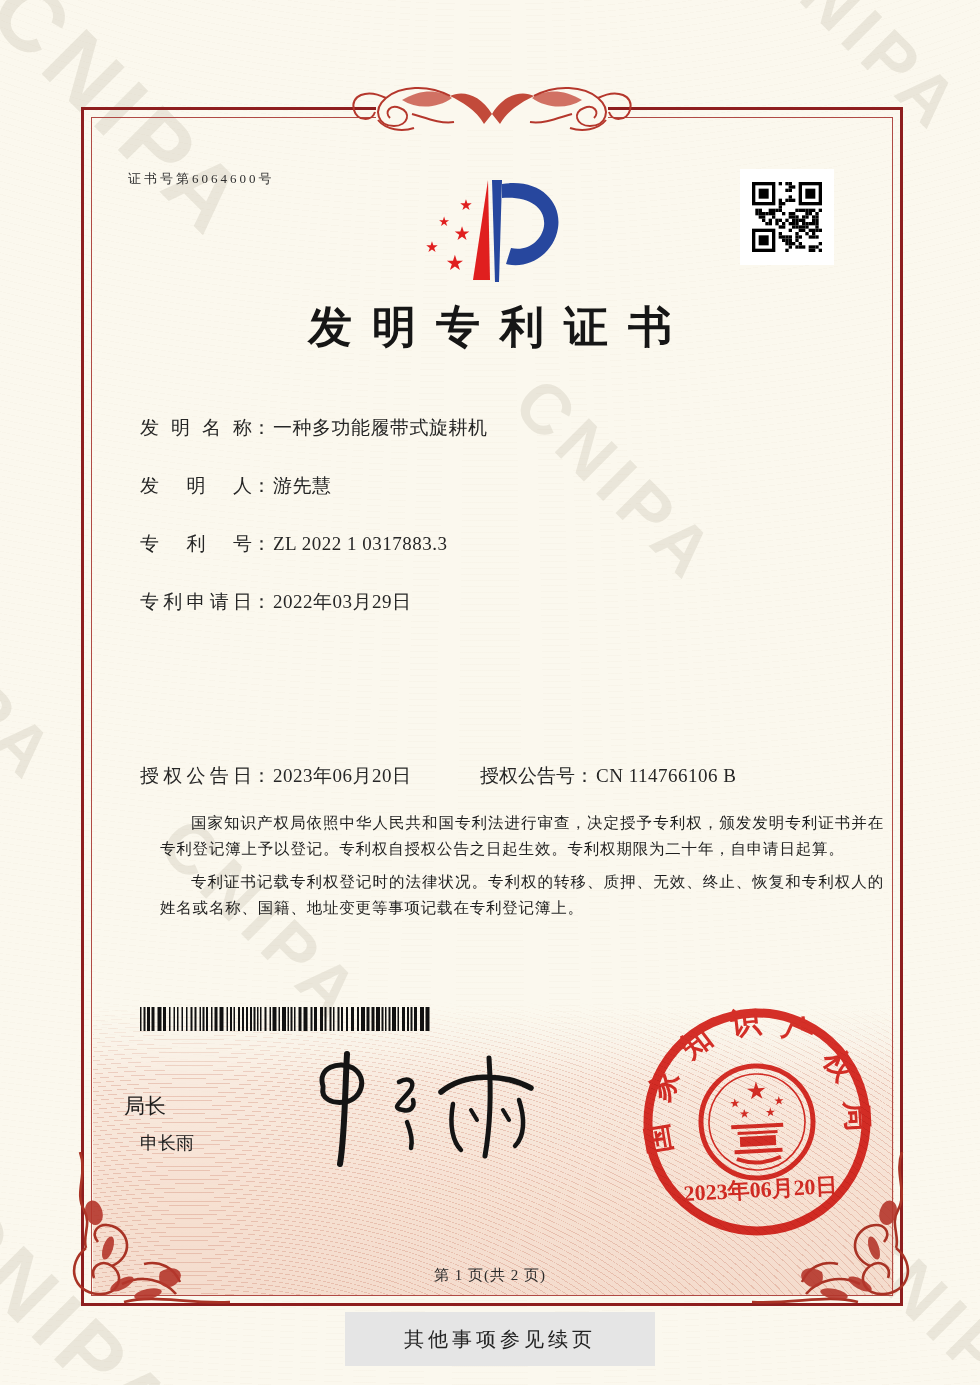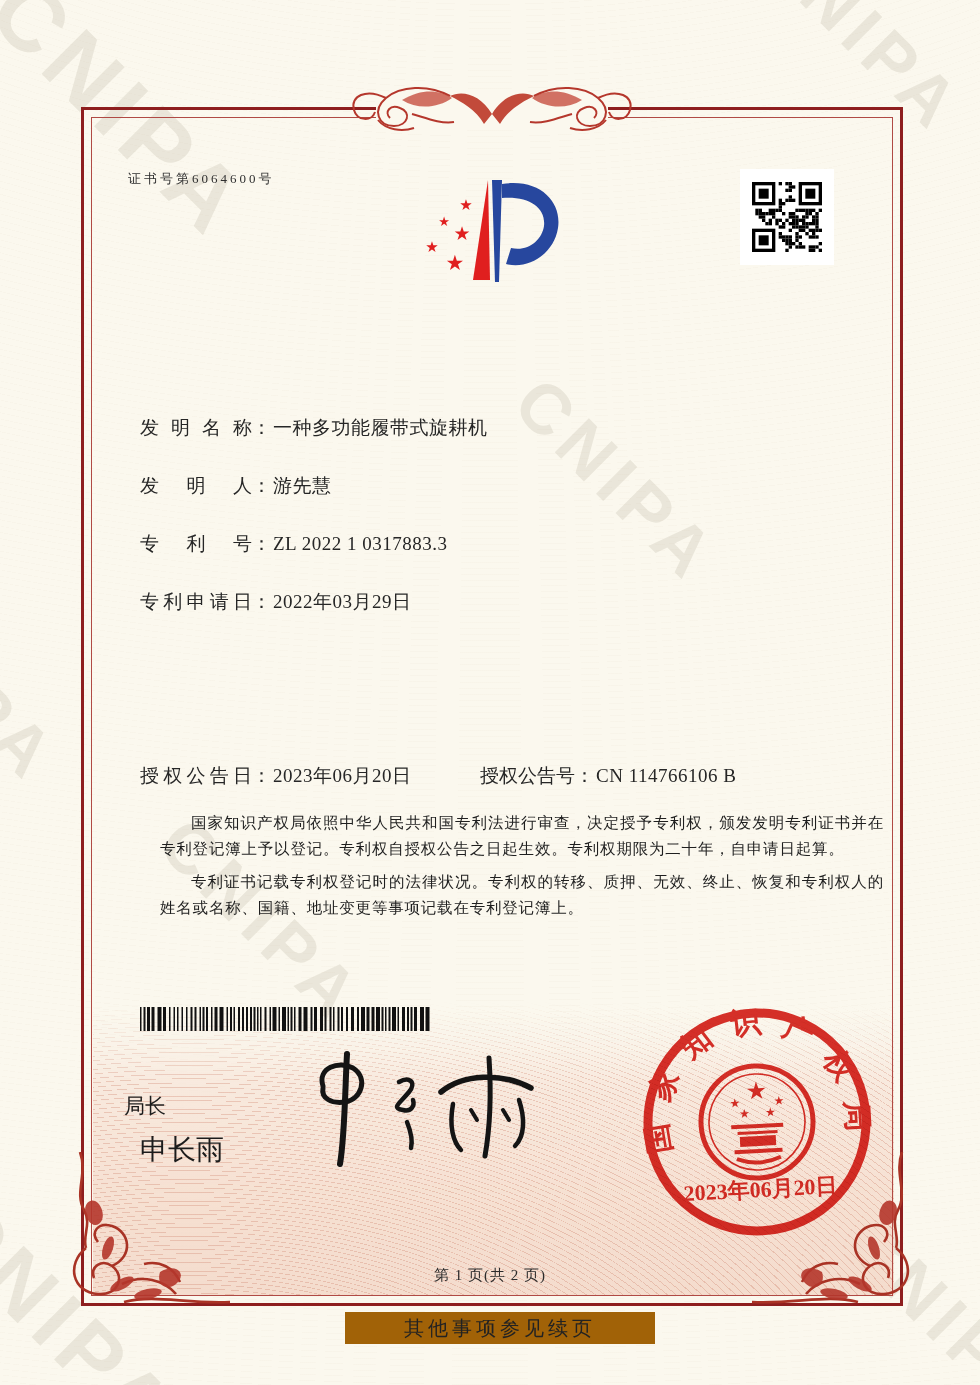--- a/index.html
+++ b/index.html
@@ -37,25 +37,25 @@
   .frow{position:absolute;left:140px;font-size:19px;height:28px;white-space:nowrap;color:#262626;}
   .flabel{display:inline-block;width:112px;text-align:justify;text-align-last:justify;vertical-align:bottom;}
   .fcolon{margin:0 2px 0 0;}
   .fvalue{letter-spacing:0.5px;}
   .fgroup2{position:absolute;left:340px;top:0;}
   .paras{position:absolute;left:140px;top:810px;width:724px;font-size:15.5px;line-height:25.5px;
       text-align:justify;color:#1f1f1f;letter-spacing:0.8px;margin-left:20px;}
   .paras p{margin:0 0 8px 0;text-indent:2em;}
   .barcode{position:absolute;left:140px;top:1007px;}
   .officer-title{position:absolute;left:124px;top:1092px;font-size:21px;font-family:"Liberation Sans","DejaVu Sans",sans-serif;color:#1c1c1c;}
-  .officer-name{position:absolute;left:140px;top:1131px;font-size:28px;font-family:"Liberation Sans","DejaVu Sans",sans-serif;color:#1c1c1c;}
+  .officer-name{position:absolute;left:140px;top:1131px;font-size:18px;font-family:"Liberation Sans","DejaVu Sans",sans-serif;color:#1c1c1c;}
   .signature{position:absolute;left:295px;top:1048px;}
   .seal{position:absolute;left:637px;top:1002px;z-index:6;transform:rotate(-3deg);mix-blend-mode:multiply;opacity:0.95;}
   .page-indicator{position:absolute;left:0;right:0;top:1266px;text-align:center;font-size:15px;color:#2b2b2b;letter-spacing:1px;}
-  .cont-box{position:absolute;left:345px;top:1312px;width:310px;height:32px;background:#a16207;z-index:7;
+  .cont-box{position:absolute;left:345px;top:1312px;width:310px;height:54px;background:#e5e5e5;z-index:7;
       display:flex;align-items:center;justify-content:center;}
   .cont-note{font-size:20px;letter-spacing:4px;color:#222;}
 </style>
 </head>
 <body>
 
 <div class="page">
 
   <span class="wm" style="left:-40px;top:55px;font-size:92px;">CNIPA</span>
   <span class="wm" style="left:735px;top:-10px;font-size:70px;">CNIPA</span>
@@ -266,20 +266,21 @@
           <rect x="6.666666666666667" y="6.666666666666667" width="10" height="10" fill="#000"></rect>
           <rect x="46.66666666666667" y="0" width="23.333333333333336" height="23.333333333333336" fill="#000"></rect>
           <rect x="50" y="3.3333333333333335" width="16.666666666666668" height="16.666666666666668" fill="#fff"></rect>
           <rect x="53.333333333333336" y="6.666666666666667" width="10" height="10" fill="#000"></rect>
           <rect x="0" y="46.66666666666667" width="23.333333333333336" height="23.333333333333336" fill="#000"></rect>
           <rect x="3.3333333333333335" y="50" width="16.666666666666668" height="16.666666666666668" fill="#fff"></rect>
           <rect x="6.666666666666667" y="53.333333333333336" width="10" height="10" fill="#000"></rect>
         </svg>
     </div>
 
+    <div class="doc-title">发明专利证书</div>
 
     <div class="frow" style="top:415px;">
       <span class="flabel">发明名称</span><span class="fcolon">：</span><span class="fvalue">一种多功能履带式旋耕机</span>
     </div>
     <div class="frow" style="top:473px;">
       <span class="flabel">发明人</span><span class="fcolon">：</span><span class="fvalue">游先慧</span>
     </div>
     <div class="frow" style="top:531px;">
       <span class="flabel">专利号</span><span class="fcolon">：</span><span class="fvalue">ZL 2022 1 0317883.3</span>
     </div>

